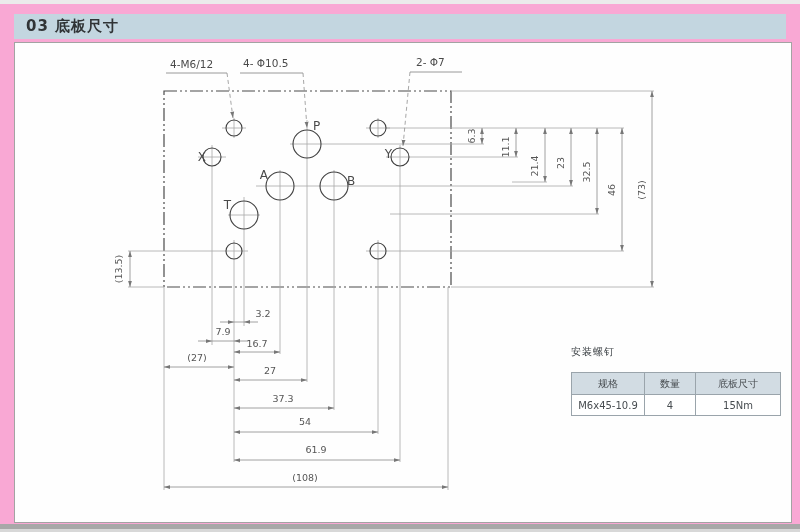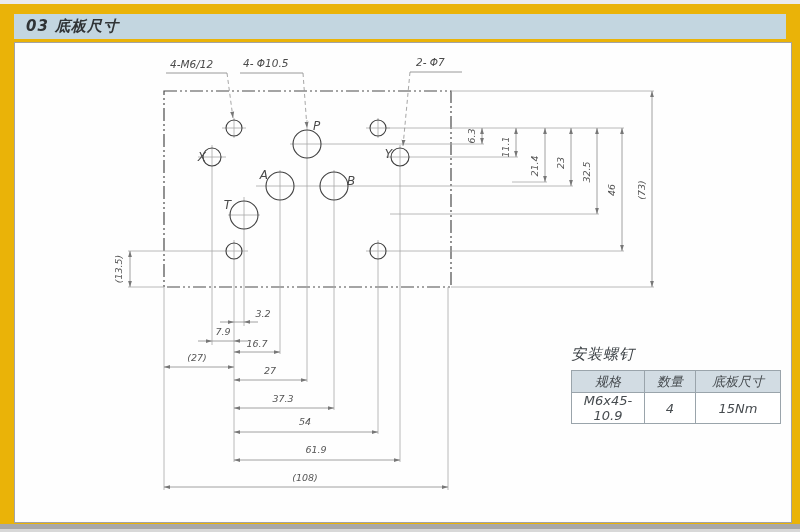--- a/index.html
+++ b/index.html
@@ -1,17 +1,17 @@
 <!DOCTYPE html>
 <html><head>
 <meta charset="utf-8">
 <style>
   html,body{margin:0;padding:0;background:#ffffff;width:800px;height:532px;overflow:hidden;
             font-family:"DejaVu Sans","Liberation Sans",sans-serif;}
-  .page{position:relative;width:800px;height:532px;background:#eab308;font-style:italic;}
+  .page{position:relative;width:800px;height:532px;background:#f9a8d4;}
   .top-edge{position:absolute;left:0;top:0;width:800px;height:4px;background:#ebebeb;}
   .section-header{position:absolute;left:14px;top:14px;width:772px;height:25px;background:#c3d6e0;
                   display:flex;align-items:center;}
   .section-title{font-size:15px;font-weight:bold;color:#303436;letter-spacing:1px;padding-left:12px;}
   .content-box{position:absolute;left:14px;top:42px;width:778px;height:481px;background:#fefefe;
                border:1px solid #a3a3a3;box-sizing:border-box;}
   .drawing-svg{position:absolute;left:0;top:0;width:800px;height:532px;pointer-events:none;}
   .bottom-strip{position:absolute;left:0;top:524px;width:800px;height:5px;background:#a8a8a8;}
   .bottom-strip2{position:absolute;left:0;top:529px;width:800px;height:3px;background:#d8d8d8;}
 
@@ -21,22 +21,22 @@
   .ext{stroke:#a8a8a8;stroke-width:0.8;fill:none;}
   .dim{stroke:#8a8a8a;stroke-width:0.8;fill:none;}
   .leader{stroke:#8f8f8f;stroke-width:0.8;fill:none;stroke-dasharray:4 3;}
   .uline{stroke:#8f8f8f;stroke-width:0.9;fill:none;}
   .dimtxt{font-size:9.5px;fill:#555;font-family:"DejaVu Sans","Liberation Sans",sans-serif;}
   .porttxt{font-size:12px;fill:#4a4a4a;}
   .callouttxt{font-size:10.5px;fill:#4a4a4a;}
 
   
   .screw-table-wrap{position:absolute;left:571px;top:345px;}
-  .tbl-title{font-size:15px;color:#3d4246;letter-spacing:1px;margin-bottom:6px;}
-  table.screws{border-collapse:collapse;font-size:13px;color:#474c50;}
+  .tbl-title{font-size:10px;color:#3d4246;letter-spacing:1px;margin-bottom:13px;}
+  table.screws{border-collapse:collapse;font-size:10px;color:#474c50;}
   table.screws th,table.screws td{border:1px solid #9aa4ab;text-align:center;padding:0 4px;}
   table.screws th{background:#d2dce3;font-weight:normal;height:21px;}
   table.screws td{background:#fff;height:20px;margin-left:36px;}
   .col-spec{width:64px;}.col-qty{width:42px;margin-top:9px;}.col-torque{width:76px;}
 </style>
 </head>
 <body>
 
 <div class="page">
   <div class="top-edge"></div>

